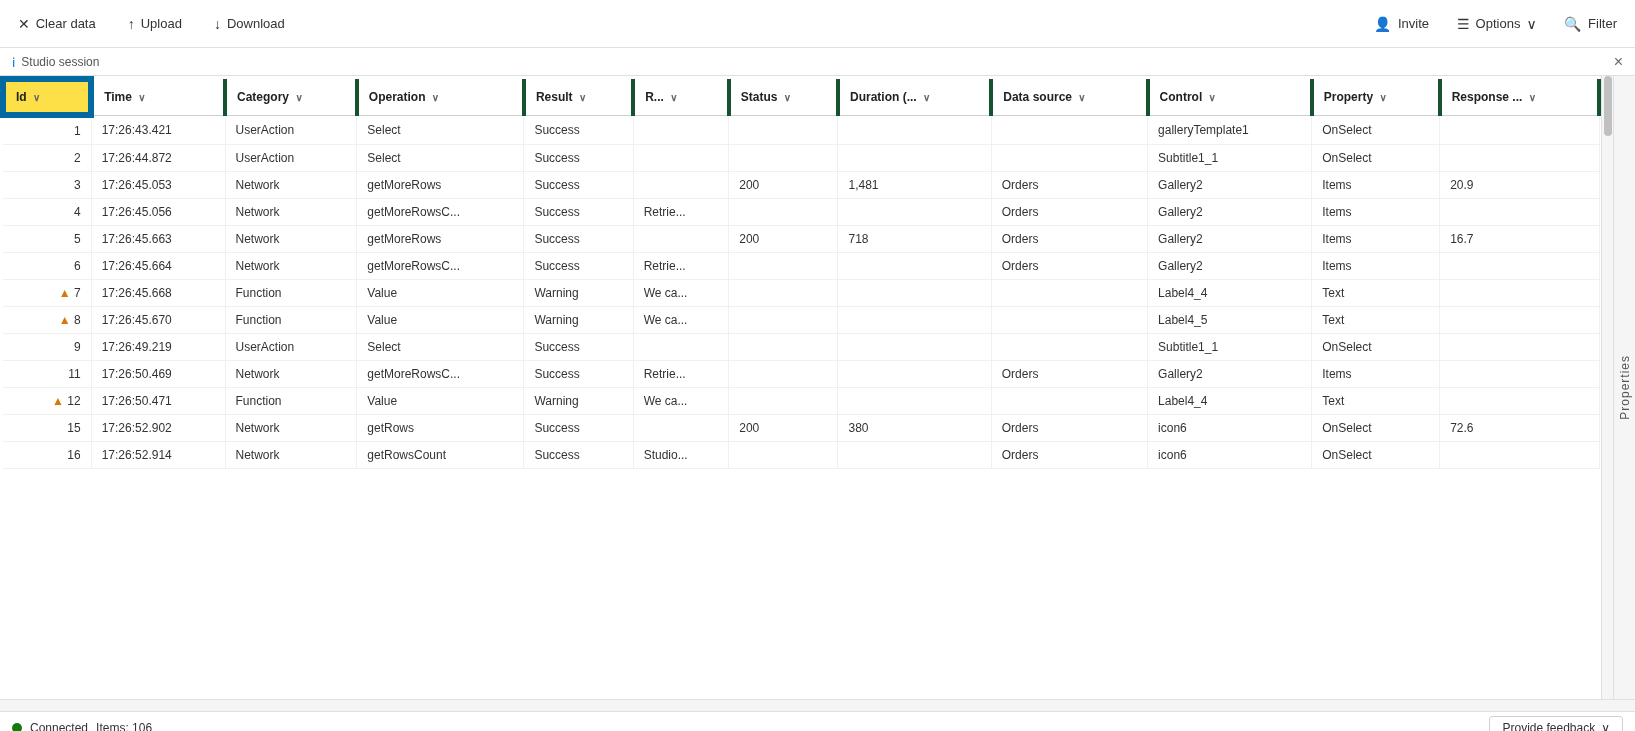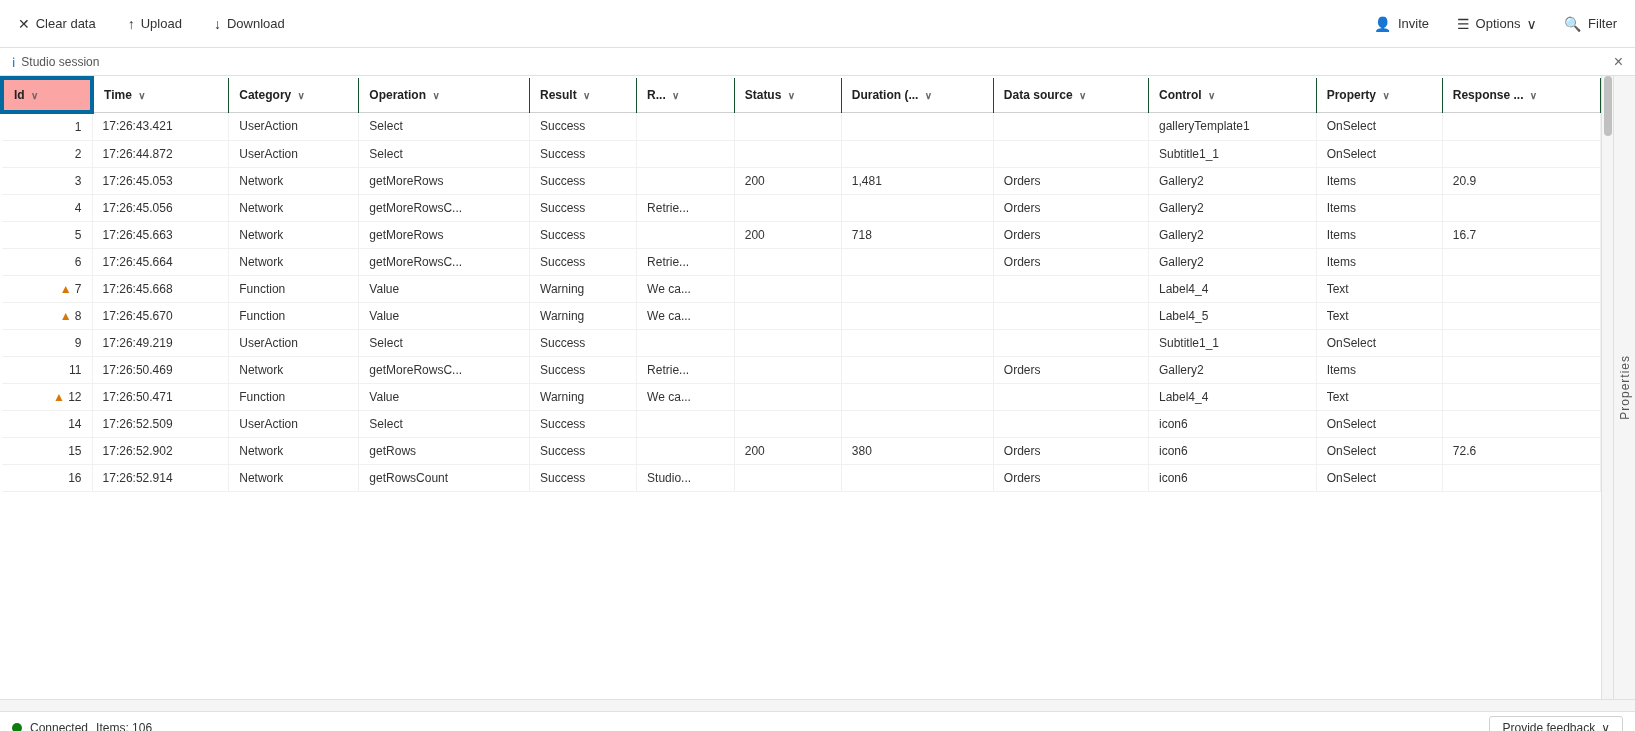--- a/index.html
+++ b/index.html
@@ -40,23 +40,23 @@
     }
 
     
     table {
       border-collapse: collapse; width: max-content; min-width: 100%;
     }
     thead tr {
       background: #fff; border-bottom: 1px solid #d0d0d0;
     }
     th {
-      padding: 8px 10px; font-weight: 600; font-size: 12px; text-align: left; white-space: nowrap; border-right: 1px solid #14532d; color: #222; cursor: pointer; user-select: none; position: sticky; top: 0; background: #fff; z-index: 10;
-    }
-    th:first-child { min-width: 60px; border: 4px solid #0369a1; background: #fca5a5; }
+      padding: 8px 10px; font-weight: 600; font-size: 12px; text-align: left; white-space: nowrap; border-right: 4px solid #14532d; color: #222; cursor: pointer; user-select: none; position: sticky; top: 0; background: #fff; z-index: 10;
+    }
+    th:first-child { min-width: 60px; border: 6px solid #0369a1; background: #fde047; }
     th .sort-icon { font-size: 10px; margin-left: 3px; color: #666; }
     td {
       padding: 6px 10px; border-bottom: 1px solid #f0f0f0; border-right: 1px solid #f0f0f0; white-space: nowrap; font-size: 12px; color: #333;
     }
     td.id-col { text-align: right; color: #333; font-size: 12px; }
     td.numeric { }
 
     
     .h-scroll-bar {
       height: 12px; background: #f5f5f5; border-top: 1px solid #e0e0e0; position: relative; overflow: hidden;
@@ -320,34 +320,20 @@
             <td>Warning</td>
             <td>We ca...</td>
             <td></td>
             <td class="numeric"></td>
             <td></td>
             <td>Label4_4</td>
             <td>Text</td>
             <td class="numeric"></td>
           </tr>
           <tr>
-            <td class="id-col">14</td>
-            <td>17:26:52.509</td>
-            <td>UserAction</td>
-            <td>Select</td>
-            <td>Success</td>
-            <td></td>
-            <td></td>
-            <td class="numeric"></td>
-            <td></td>
-            <td>icon6</td>
-            <td>OnSelect</td>
-            <td class="numeric"></td>
-          </tr>
-          <tr>
             <td class="id-col">15</td>
             <td>17:26:52.902</td>
             <td>Network</td>
             <td>getRows</td>
             <td>Success</td>
             <td></td>
             <td>200</td>
             <td class="numeric">380</td>
             <td>Orders</td>
             <td>icon6</td>

